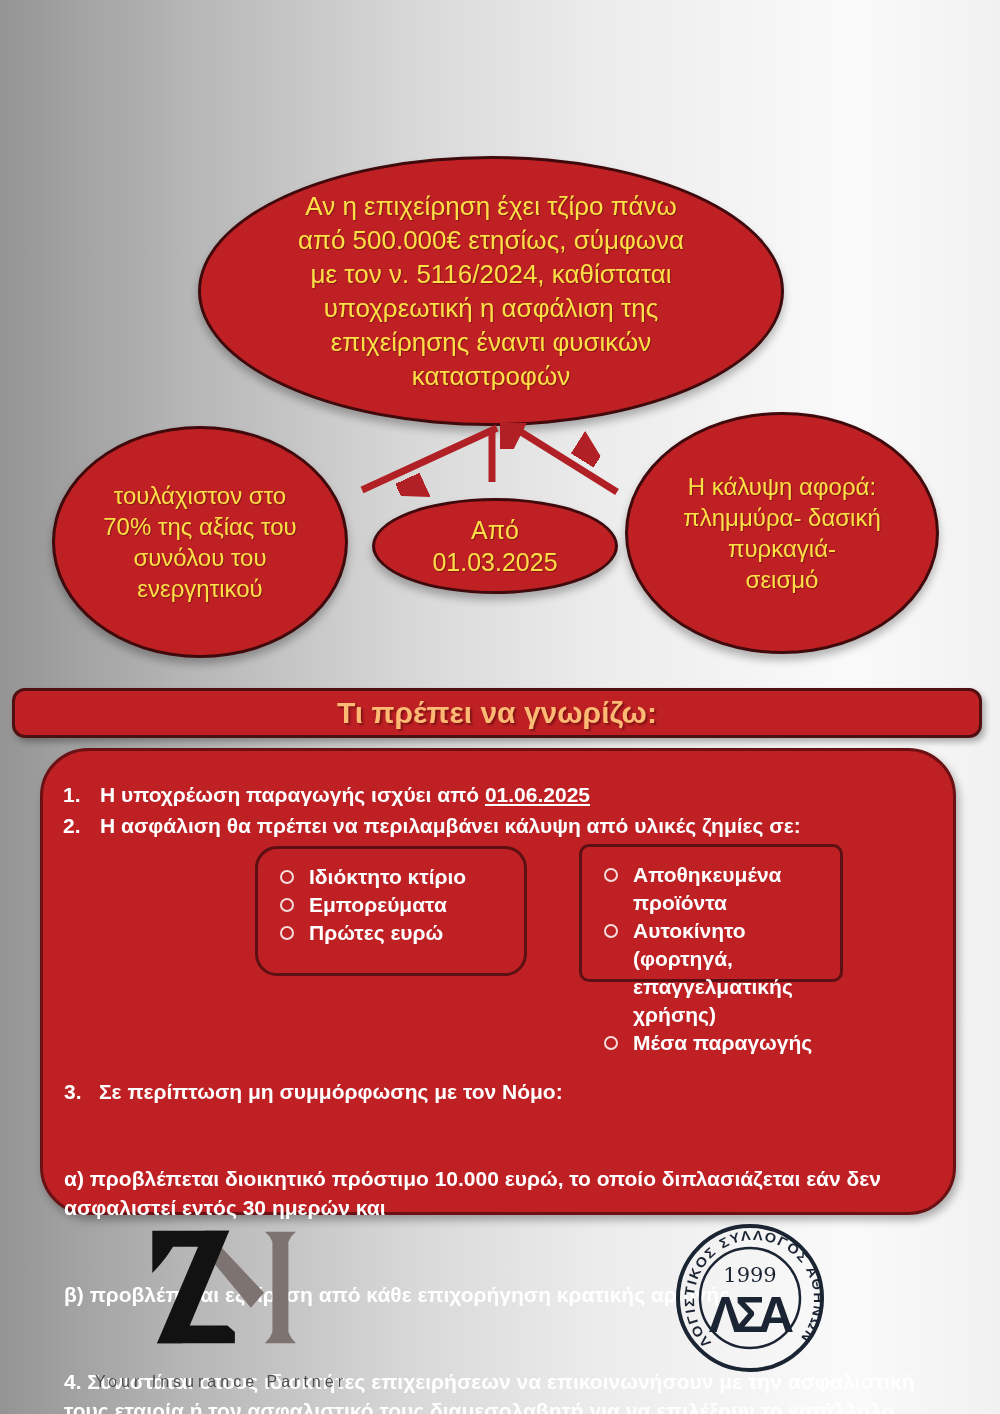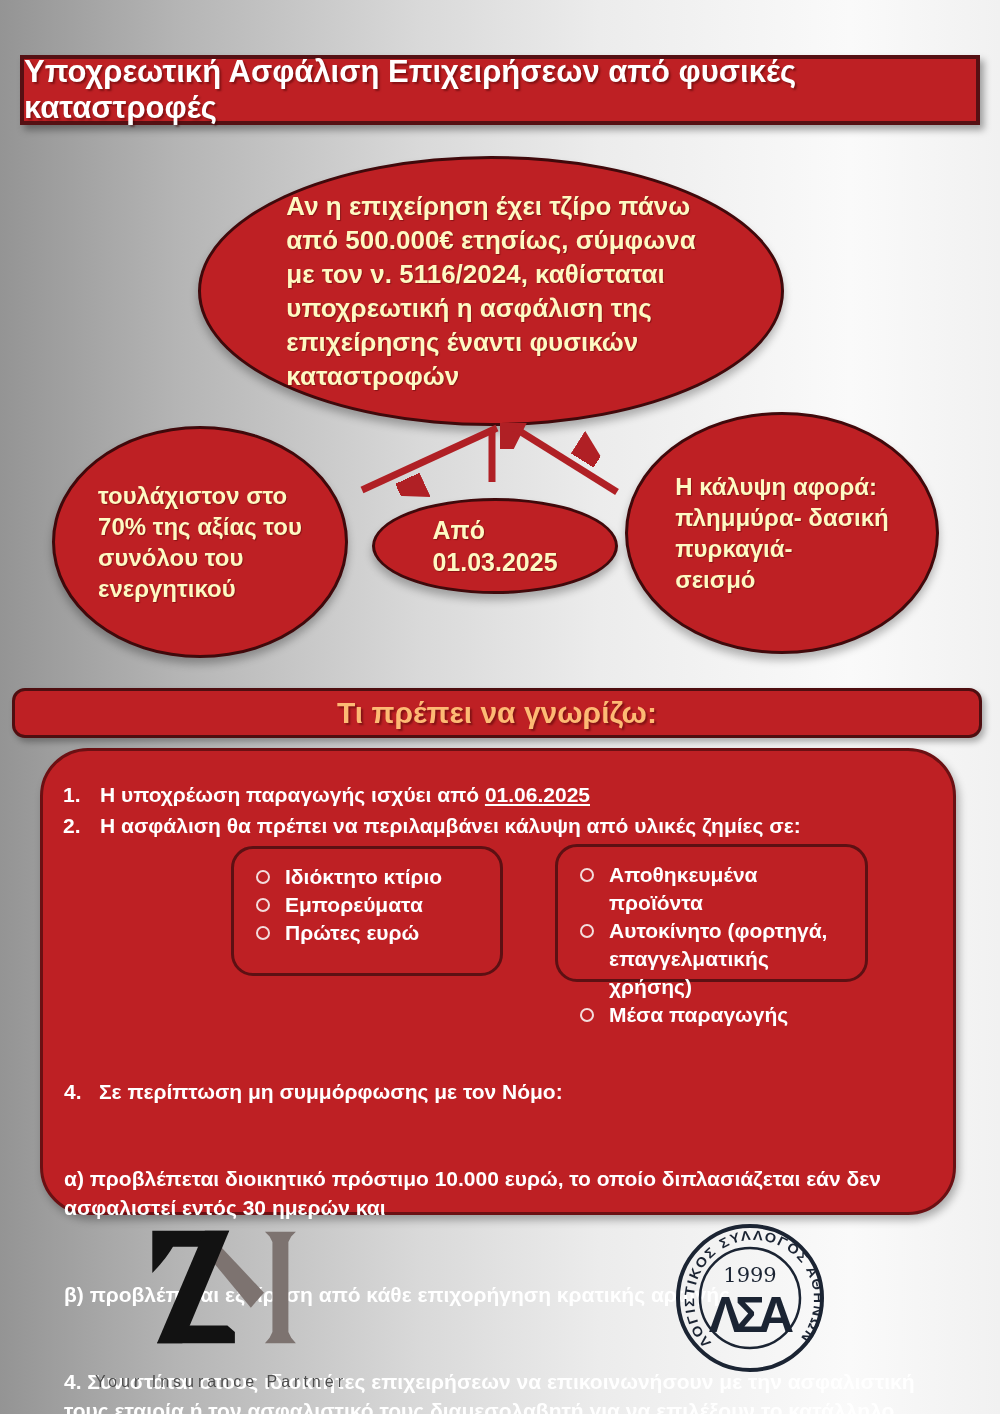--- a/index.html
+++ b/index.html
@@ -16,21 +16,21 @@
     background: #be2024; border: 4px solid #551013;
     display: flex; align-items: center; justify-content: center;
     color: #ffffff; font-weight: bold; font-size: 31px;
     text-shadow: 2px 2px 2px rgba(60,0,0,0.45);
     box-shadow: 4px 5px 7px rgba(0,0,0,0.35);
   }
   .ellipse {
     position: absolute; border-radius: 50%;
     background: #be2024; border: 3px solid #40090b;
     display: flex; align-items: center; justify-content: center;
-    color: #fef9c3; font-weight: bold;
+    text-align: center; color: #fde047; font-weight: normal;
     white-space: pre-line;
     text-shadow: 1px 1px 1px rgba(60,0,0,0.4);
     box-shadow: 0 6px 9px rgba(0,0,0,0.28);
   }
   .main-bubble  { left:198px; top:156px; width:580px; height:264px; font-size:26px; line-height:34px; }
   .left-bubble  { left:52px;  top:426px; width:290px; height:226px; font-size:24px; line-height:31px; }
   .center-bubble{ left:372px; top:498px; width:240px; height:90px;  font-size:25px; line-height:32px; }
   .right-bubble { left:625px; top:412px; width:308px; height:236px; font-size:24px; line-height:31px; }
   .arrows { position:absolute; left:0; top:0; width:1000px; height:1414px; pointer-events:none; }
   .section-banner {
@@ -46,43 +46,42 @@
     background: #be2024; border: 3px solid #6b1013; border-radius: 48px;
     color: #fff; font-weight: bold;
     box-shadow: 3px 5px 8px rgba(0,0,0,0.3);
   }
   .num-list { position:absolute; left:20px; top:28px; width:860px; }
   .num-item { display:flex; font-size:21px; line-height:31px; }
   .num-item .num { width:37px; flex:none; }
   .date-underline { text-decoration: underline; }
   .inner-box {
     position: absolute; border: 3px solid #5d1013; border-radius: 22px;
-    padding: 14px 12px 0 20px; box-sizing: border-box;
+    padding: 14px 12px 0 20px; box-sizing: border-box; margin-left: 24px;
   }
   .inner-box.lft { left:188px; top:95px; width:272px; height:130px; }
-  .inner-box.rgt { left:512px; top:93px; width:313px; height:138px; }
+  .inner-box.rgt { left:512px; top:93px; width:264px; height:138px;border-radius:10px; }
   .blt { display:flex; font-size:21px; line-height:28px; }
   .ring {
     width:10px; height:10px; border:2.5px solid #f3dcdc; border-radius:50%;
     margin:7px 15px 0 2px; flex:none;
   }
   .paras { position:absolute; left:21px; top:268px; width:878px; font-size:21px; line-height:29px; white-space:pre-wrap; }
   .zm-logo { position:absolute; left:95px; top:1227px; width:246px; height:148px; text-align:center; }
   .zm-tagline {
     margin-top:20px; color:#4d4d4d; font-size:16px; letter-spacing:4px; font-weight:normal;
     white-space:nowrap;
   }
   .lsa-logo { position:absolute; left:666px; top:1220px; width:168px; height:156px; }
 </style>
 </head>
 <body>
 
 <div class="page">
 
-  <div class="title-banner">Υποχρεωτική Ασφάλιση Επιχειρήσεων από φυσικές καταστροφές</div>
 
   <div class="ellipse main-bubble">Αν η επιχείρηση έχει τζίρο πάνω
 από 500.000€ ετησίως, σύμφωνα
 με τον ν. 5116/2024, καθίσταται
 υποχρεωτική η ασφάλιση της
 επιχείρησης έναντι φυσικών
 καταστροφών</div>
 
   <svg class="arrows" viewBox="0 0 1000 1414" xmlns="http://www.w3.org/2000/svg">
     <defs>
@@ -143,21 +142,21 @@
           <span class="ring"></span>
           <span>Αυτοκίνητο (φορτηγά, επαγγελματικής χρήσης)</span>
         </div>
         <div class="blt">
           <span class="ring"></span>
           <span>Μέσα παραγωγής</span>
         </div>
       </div>
 
     <div class="paras">
-      <div>4.   Σε περίπτωση μη συμμόρφωσης με τον Νόμο:</div>
+      <div>3.   Σε περίπτωση μη συμμόρφωσης με τον Νόμο:</div>
       <div>α) προβλέπεται διοικητικό πρόστιμο 10.000 ευρώ, το οποίο διπλασιάζεται εάν δεν ασφαλιστεί εντός 30 ημερών και</div>
       <div>β) προβλέπεται εξαίρεση από κάθε επιχορήγηση κρατικής αρωγής</div>
       <div>4. Συνιστάται στους ιδιοκτήτες επιχειρήσεων να επικοινωνήσουν με την ασφαλιστική τους εταιρία ή τον ασφαλιστικό τους διαμεσολαβητή για να επιλέξουν το κατάλληλο πρόγραμμα ασφάλισης</div>
     </div>
   </div>
 
   <div class="zm-logo">
     <svg width="200" height="122" viewBox="0 0 200 130" xmlns="http://www.w3.org/2000/svg">
       <polygon points="68,5 88,5 149,70 135,86" fill="#7d7370"></polygon>
       <path d="M150,5 L183,5 L178,10 L175,16 L175,112 L178,118 L183,124 L150,124 L155,118 L158,112 L158,16 L155,10 Z" fill="#7d7370"></path>

